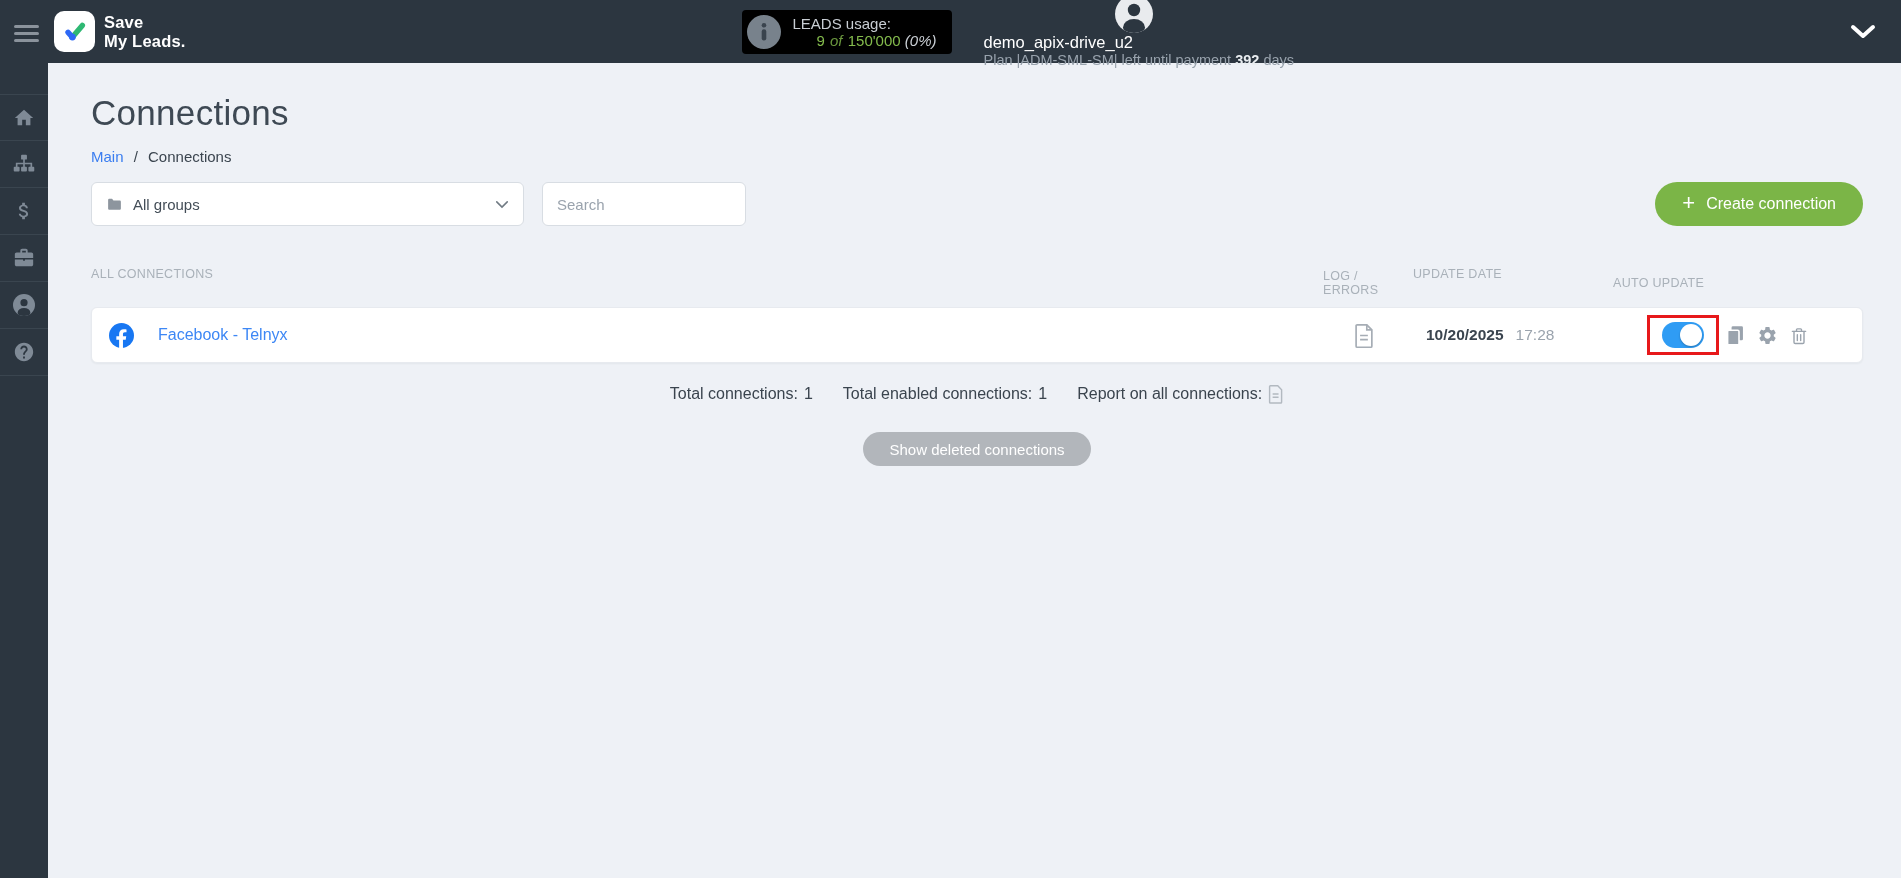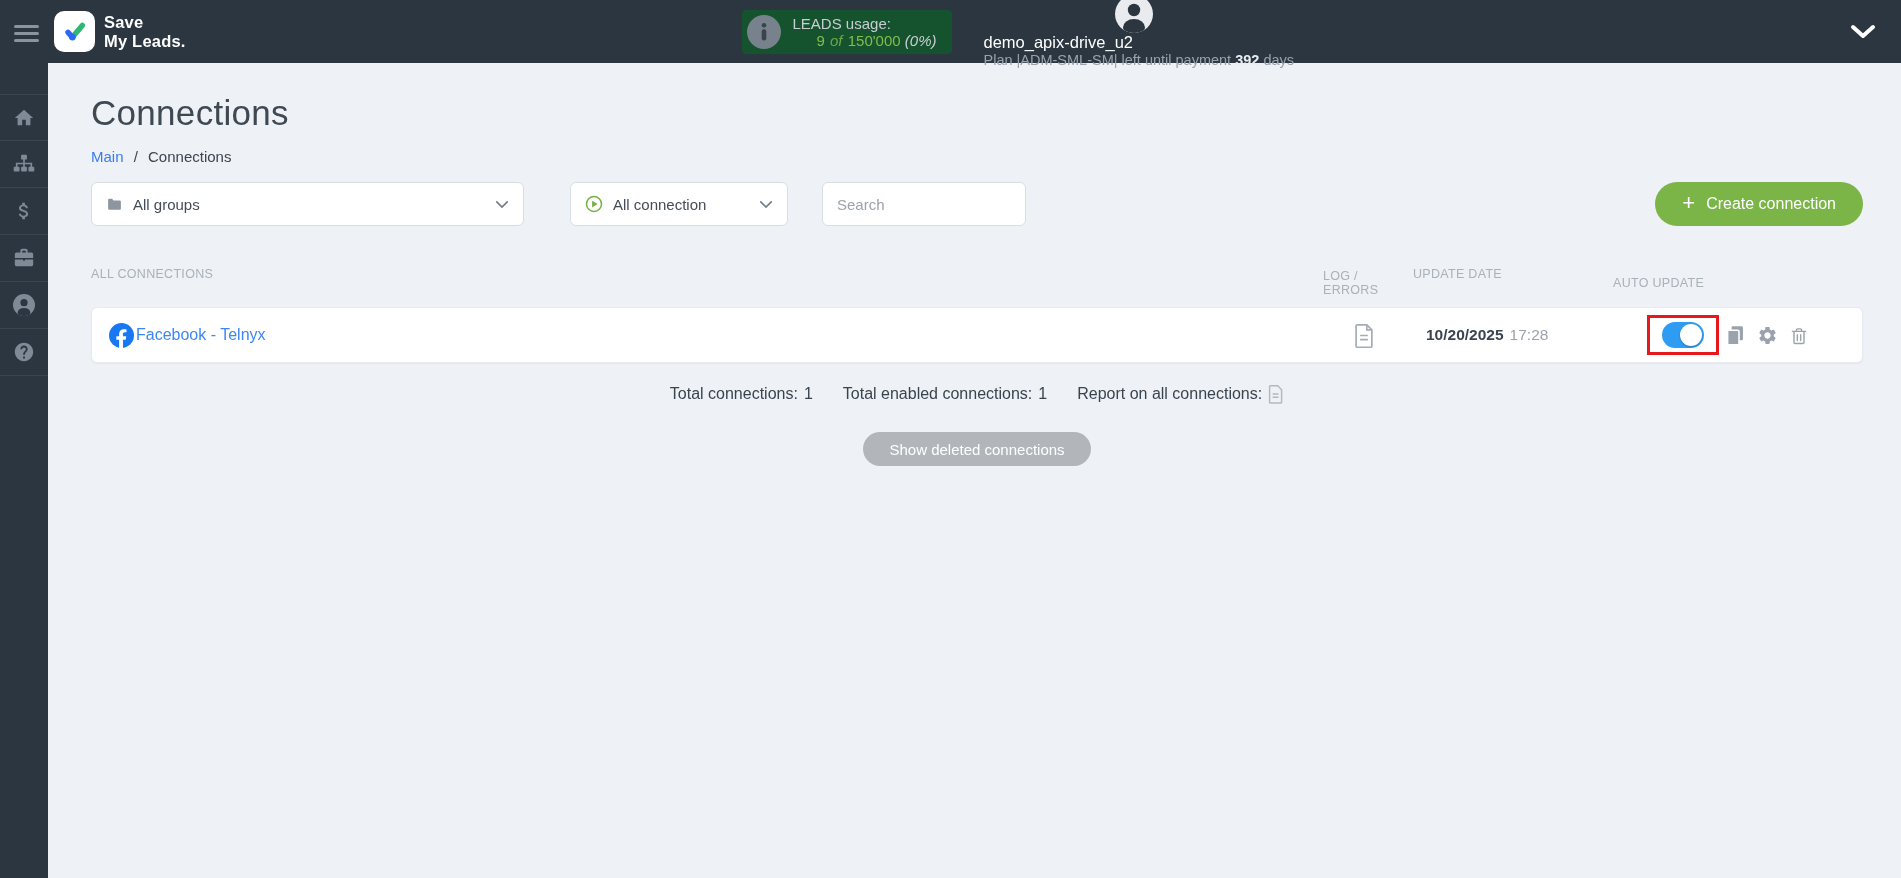--- a/index.html
+++ b/index.html
@@ -8,21 +8,21 @@
 
   
   .topbar { position:absolute; top:0; left:0; width:1901px; height:63px; background:#2c3640;
             display:flex; align-items:center; padding:0 25px 0 14px; z-index:5; }
   .hamburger { width:25px; height:17px; display:flex; flex-direction:column; justify-content:space-between; cursor:pointer; margin-top:3px; }
   .hamburger span { display:block; height:3px; border-radius:2px; background:#8b939c; }
   .logo { display:flex; align-items:center; margin-left:15px; cursor:pointer; }
   .logo-mark { width:41px; height:41px; background:#ffffff; border-radius:10px; display:flex; align-items:center; justify-content:center; }
   .logo-text { margin-left:9px; color:#ffffff; font-weight:700; font-size:16.5px; line-height:19px; letter-spacing:.2px; }
 
-  .leads-box { margin-left:auto; height:44px; background:#14532d; border-radius:4px;
+  .leads-box { margin-left:auto; height:44px; background:#000000; border-radius:4px;
                display:flex; align-items:center; padding:0 16px 0 5px; }
   .leads-text { margin-left:12px; }
   .leads-label { color:#c8cdd3; font-size:15px; line-height:17px; }
   .leads-nums { font-size:15px; line-height:17px; color:#c8cdd3;margin-left:24px; }
   .leads-nums .g { color:#84bb4d; }
   .leads-nums i.of { color:#84bb4d; opacity:.8; font-style:italic; padding:0 1px; }
   .leads-nums i.pct { color:#c9ced4; font-style:italic; }
 
   .account { display:flex; align-items:center; margin-left:22px; cursor:pointer;flex-direction:column; }
   .account-text { margin-left:9px; }
@@ -37,21 +37,21 @@
                border-bottom:1px solid #3a454f; cursor:pointer; }
   .side-item:first-child { border-top:1px solid #3a454f; }
 
   
   .content { position:absolute; left:48px; top:63px; right:0; bottom:0; padding:30px 38px 0 43px; }
   h1.page-title { font-size:35px; font-weight:500; color:#3e4954; letter-spacing:.3px; margin-bottom:15px; }
   .breadcrumb { font-size:15px; color:#3b454f; margin-bottom:17px; }
   .breadcrumb a { color:#3a7df0; text-decoration:none; cursor:pointer; }
   .breadcrumb .sep { margin:0 6px; }
 
-  .filter-row { display:flex; align-items:flex-end;gap:16px; }
+  .filter-row { display:flex; align-items:flex-end; }
   .select { height:44px; background:#ffffff; border:1px solid #d8dde3; border-radius:6px;
             display:flex; align-items:center; padding:0 14px; cursor:pointer; }
   .select .label { font-size:15px; color:#434d57; margin-left:10px; }
   .select .chev { margin-left:auto; display:flex; }
   .select.groups { width:433px; }
   .select.conn { width:218px; margin-left:30px; }
   .search { width:204px; height:44px; margin-left:18px; background:#fff; border:1px solid #d8dde3;
             border-radius:6px; padding:0 14px; font-size:15px; color:#3b454f; outline:none;
             font-family:"Liberation Sans", sans-serif; }
   .search::placeholder { color:#9aa3ad; }
@@ -60,24 +60,24 @@
                 display:flex; align-items:center; gap:11px; cursor:pointer; }
   .create-btn .plus { font-size:22px; font-weight:400; line-height:1; margin-top:-2px; }
 
   .grid-cols { display:grid; grid-template-columns:1fr 95px 195px 118px 120px; align-items:center; }
   .table-header { margin-top:24px; padding-right:17px; font-size:12.5px; font-weight:400;
                   color:#a9b1b9; letter-spacing:.3px; }
   .table-header .pad5 { padding-left:5px;margin-top:19px; }
 
   .row-card { margin-top:10px; height:56px; background:#ffffff; border:1px solid #e7eaef; border-radius:6px;
               box-shadow:0 1px 2px rgba(27,36,44,.05); padding:0 17px; }
-  .cell-name { display:flex; align-items:center; gap:2px; }
+  .cell-name { display:flex; align-items:center; gap:24px; }
   .conn-link { font-size:16px; color:#3d87f5; text-decoration:none; cursor:pointer; }
   .cell-log { display:flex; justify-content:center; }
-  .cell-date { display:flex; align-items:baseline; gap:6px; padding-left:14px; font-size:15.5px; }
+  .cell-date { display:flex; align-items:baseline; gap:12px; padding-left:14px; font-size:15.5px; }
   .date-d { font-weight:700; color:#3b454f; }
   .date-t { color:#9aa3ad; }
   .cell-auto { display:flex; }
   .toggle-highlight { margin-left:40px; border:3px solid #e7181b; padding:4px 12px; display:inline-flex; }
   .toggle { width:42px; height:26px; border-radius:13px; background:#c7ccd1; position:relative; cursor:pointer; }
   .toggle .knob { position:absolute; top:2px; left:2px; width:22px; height:22px; border-radius:50%; background:#fff;
                   box-shadow:0 1px 2px rgba(0,0,0,.25); }
   .toggle.on { background:#2f9cf4; }
   .toggle.on .knob { left:auto; right:2px; }
   .cell-actions { display:flex; align-items:center; gap:11px; }
@@ -223,32 +223,20 @@
         <path d="M3 5.5A1.5 1.5 0 0 1 4.5 4h4l2 2.5h9A1.5 1.5 0 0 1 21 8v10a1.5 1.5 0 0 1-1.5 1.5h-15A1.5 1.5 0 0 1 3 18z" fill="#8d959e"></path>
       </svg>
       <span class="label">All groups</span>
       <span class="chev">
         <svg width="14" height="9" viewBox="0 0 16 10">
             <path d="M2 2l6 6 6-6" stroke="#717b84" stroke-width="1.8" fill="none" stroke-linecap="round"></path>
           </svg>
       </span>
     </div>
 
-    <div class="select conn">
-      <svg width="18" height="18" viewBox="0 0 24 24">
-        <circle cx="12" cy="12" r="10" fill="none" stroke="#76b043" stroke-width="2"></circle>
-        <path d="M9.5 7.5v9l7.2-4.5z" fill="#76b043"></path>
-      </svg>
-      <span class="label">All connection</span>
-      <span class="chev">
-        <svg width="14" height="9" viewBox="0 0 16 10">
-            <path d="M2 2l6 6 6-6" stroke="#717b84" stroke-width="1.8" fill="none" stroke-linecap="round"></path>
-          </svg>
-      </span>
-    </div>
 
     <input class="search" type="text" placeholder="Search" style="">
 
     <button class="create-btn">
       <span class="plus">+</span>
       <span>Create connection</span>
     </button>
   </div>
 
   <div class="table-header grid-cols">

